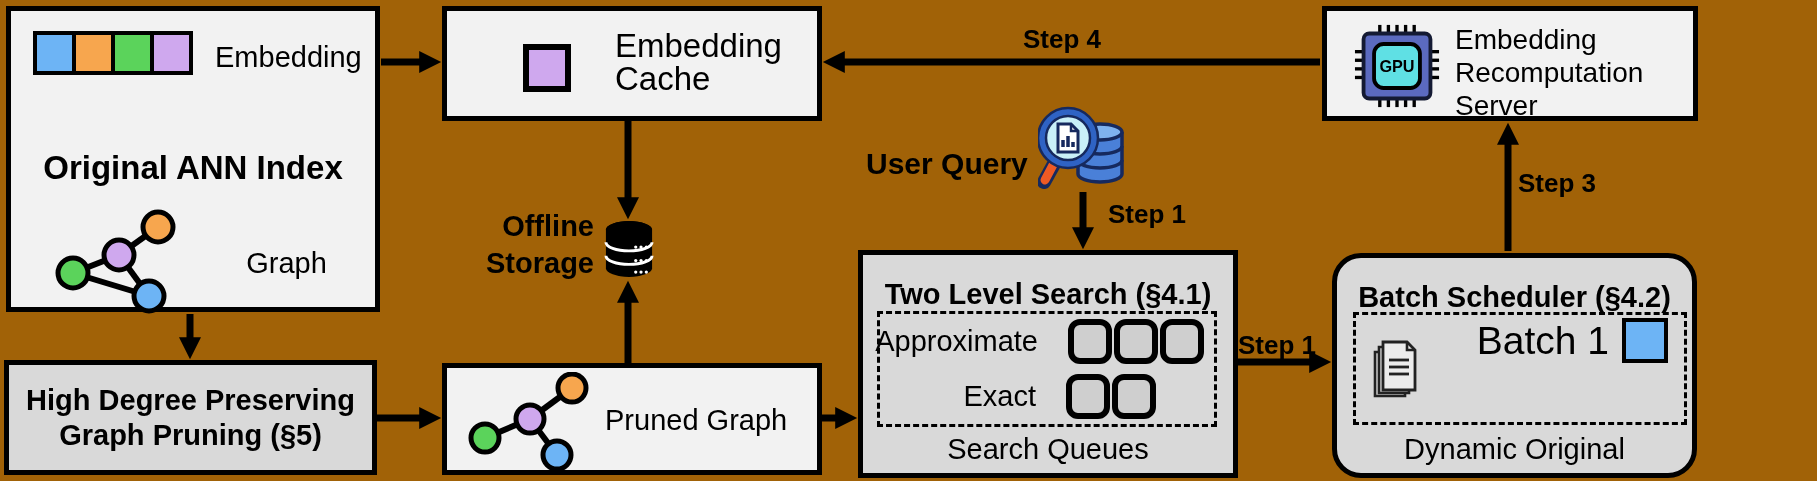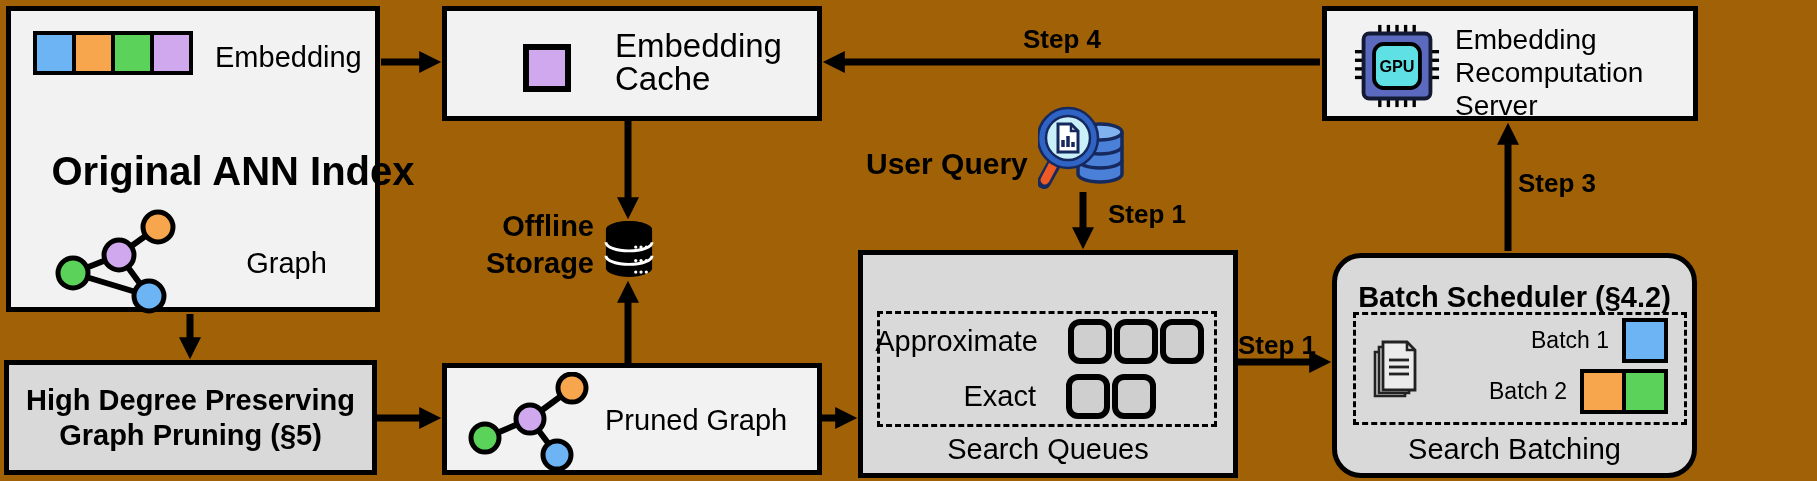--- a/index.html
+++ b/index.html
@@ -7,21 +7,21 @@
           font-family:"Liberation Sans",sans-serif;color:#000;overflow:hidden;}
   .box{position:absolute;border:5px solid #000;box-sizing:border-box;}
   .light{background:#f2f2f2;}
   .dark{background:#d9d9d9;}
   .arrow-layer{position:absolute;left:0;top:0;width:1817px;height:481px;}
   .abs{position:absolute;}
 
   
   .emb-strip{position:absolute;left:22px;top:20px;display:flex;gap:4px;background:#000;padding:4px;}
   .emb-cell{width:35px;height:36px;}
-  .ann-title{position:absolute;left:0;top:138px;width:100%;text-align:center;font-size:40px;font-weight:bold;margin-left:40px;}
+  .ann-title{position:absolute;left:0;top:138px;width:100%;text-align:center;font-size:33px;font-weight:bold;}
   .emb-label{position:absolute;left:204px;top:30px;font-size:29px;}
   .graph-label{position:absolute;left:228px;top:236px;width:95px;text-align:center;font-size:29px;}
 
   
   .cache-square{position:absolute;left:76px;top:33px;width:36px;height:36px;border:6px solid #000;}
   .cache-title{position:absolute;left:168px;top:18px;width:210px;font-size:33px;line-height:33px;}
 
   
   .hd-inner{display:flex;width:100%;height:100%;align-items:center;justify-content:center;
             text-align:center;font-size:29px;font-weight:bold;line-height:35px;padding:0 14px;box-sizing:border-box;}
@@ -43,21 +43,21 @@
   .panel-title{position:absolute;left:0;top:23px;width:100%;text-align:center;font-size:29px;font-weight:bold;}
   .dashed{position:absolute;border:3px dashed #000;box-sizing:border-box;}
   .panel-footer{position:absolute;left:0;bottom:7px;width:100%;text-align:center;font-size:29px;}
 
   .q-row{display:flex;align-items:center;justify-content:flex-end;height:55px;padding-right:10px;gap:20px;}
   .q-label{font-size:29px;margin-right:10px;}
   .q-slots{display:flex;gap:2px;}
   .q-slot{width:32px;height:33px;border:6px solid #000;border-radius:12px;background:#cfcfcf;}
 
   .b-row{display:flex;align-items:center;justify-content:flex-end;height:51px;padding-right:16px;}
-  .b-label{font-size:23px;margin-right:13px;}
+  .b-label{font-size:39px;margin-right:13px;}
   .b-unit{display:flex;gap:4px;background:#000;padding:4px;}
   .b-cell{width:38px;height:37px;}
 
   
   .ers-title{position:absolute;left:128px;top:12px;width:245px;font-size:28px;line-height:33px;}
 
   svg{display:block;}
 </style>
 </head>
 <body>
@@ -164,20 +164,21 @@
       <line x1="35" y1="43" x2="35" y2="38" stroke="#16295e" stroke-width="3.5"></line>
     </g>
   </svg>
 
   <div class="step" style="left:1108px;top:199px;">Step 1</div>
   <div class="step" style="left:1238px;top:330px;">Step 1</div>
   <div class="step" style="left:1518px;top:168px;">Step 3</div>
   <div class="step" style="left:1023px;top:24px;">Step 4</div>
 
   <div class="box dark" style="left:858px;top:250px;width:380px;height:228px;">
+    <div class="panel-title">Two Level Search (§4.1)</div>
     <div class="dashed" style="left:14px;top:56px;width:340px;height:116px;">
       <div class="q-row">
         <span class="q-label">Approximate</span>
         <span class="q-slots">
             <span class="q-slot" style="background: rgb(207, 207, 207);"></span>
             <span class="q-slot" style="background: rgb(207, 207, 207);"></span>
             <span class="q-slot" style="background: rgb(207, 207, 207);"></span>
           </span>
       </div>
       <div class="q-row" style="padding-right:58px;">
@@ -191,40 +192,33 @@
     <div class="panel-footer">Search Queues</div>
   </div>
 
   <div class="box dark" style="left:1332px;top:253px;width:365px;height:225px;border-radius:29px;">
     <div class="panel-title">Batch Scheduler (§4.2)</div>
     <div class="dashed" style="left:16px;top:54px;width:334px;height:113px;">
       <div class="b-row">
         <span class="b-label">Batch 1</span>
         <span class="b-unit">
             <span class="b-cell" style="background: rgb(109, 180, 245);"></span>
-          </span>
-      </div>
-      <div class="b-row">
-        <span class="b-label">Batch 2</span>
-        <span class="b-unit">
-            <span class="b-cell" style="background: rgb(247, 166, 78);"></span>
-            <span class="b-cell" style="background: rgb(91, 211, 91);"></span>
           </span>
       </div>
     </div>
     <svg style="position:absolute;left:32px;top:80px;" width="54" height="64" viewBox="0 0 54 64">
       <path d="M6,14 h30 v44 h-30 z" fill="#d9d9d9" stroke="#222" stroke-width="2.6"></path>
       <path d="M10,9 h30 v46 h-30 z" fill="#d9d9d9" stroke="#222" stroke-width="2.6"></path>
       <path d="M14,4 h24 l8,8 v40 h-32 z" fill="#ececec" stroke="#222" stroke-width="2.8"></path>
       <path d="M38,4 v8 h8" fill="none" stroke="#222" stroke-width="2.6"></path>
       <line x1="20" y1="22" x2="40" y2="22" stroke="#222" stroke-width="2.8"></line>
       <line x1="20" y1="29" x2="40" y2="29" stroke="#222" stroke-width="2.8"></line>
       <line x1="20" y1="36" x2="40" y2="36" stroke="#222" stroke-width="2.8"></line>
     </svg>
-    <div class="panel-footer">Search Batching</div>
+    <div class="panel-footer">Dynamic Original</div>
   </div>
 
   <div class="box light" style="left:1322px;top:6px;width:376px;height:115px;">
     <svg style="position:absolute;left:22px;top:12px;" width="96" height="86" viewBox="0 0 100 90">
       <g stroke="#000" stroke-width="3.5">
         <line x1="32" y1="2" x2="32" y2="11"></line>
           <line x1="41" y1="2" x2="41" y2="11"></line>
           <line x1="50" y1="2" x2="50" y2="11"></line>
           <line x1="59" y1="2" x2="59" y2="11"></line>
           <line x1="68" y1="2" x2="68" y2="11"></line>

